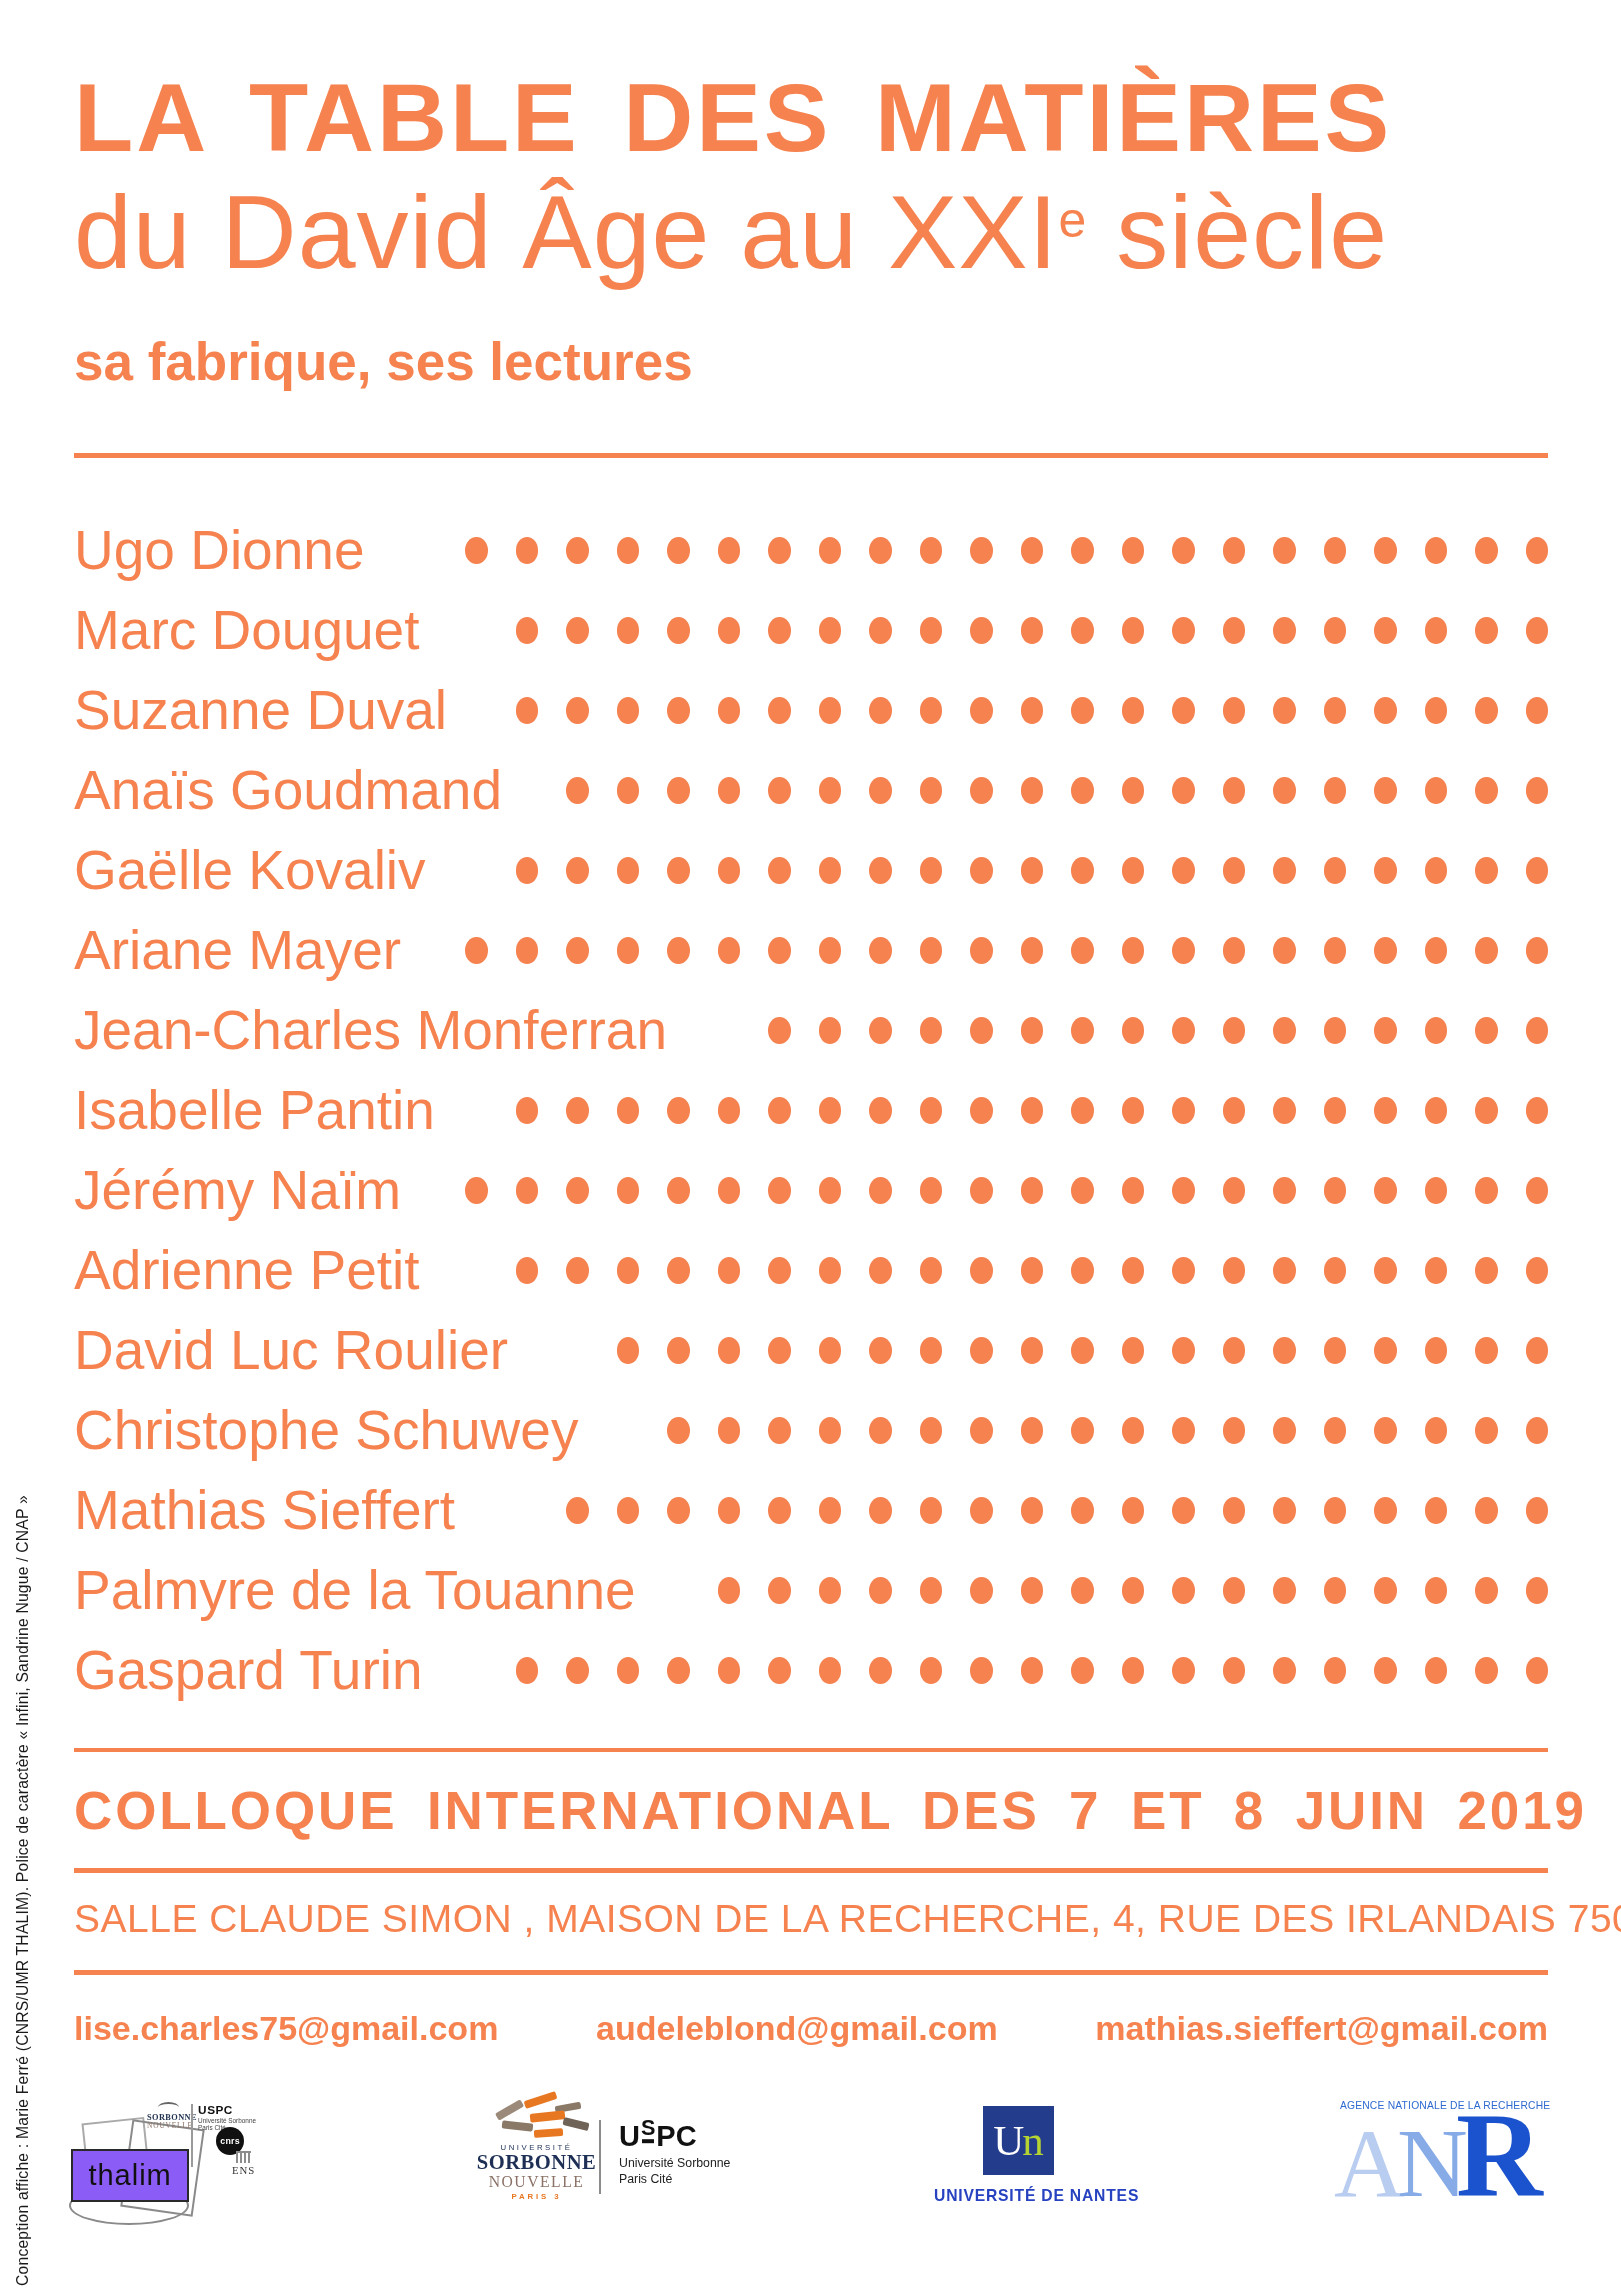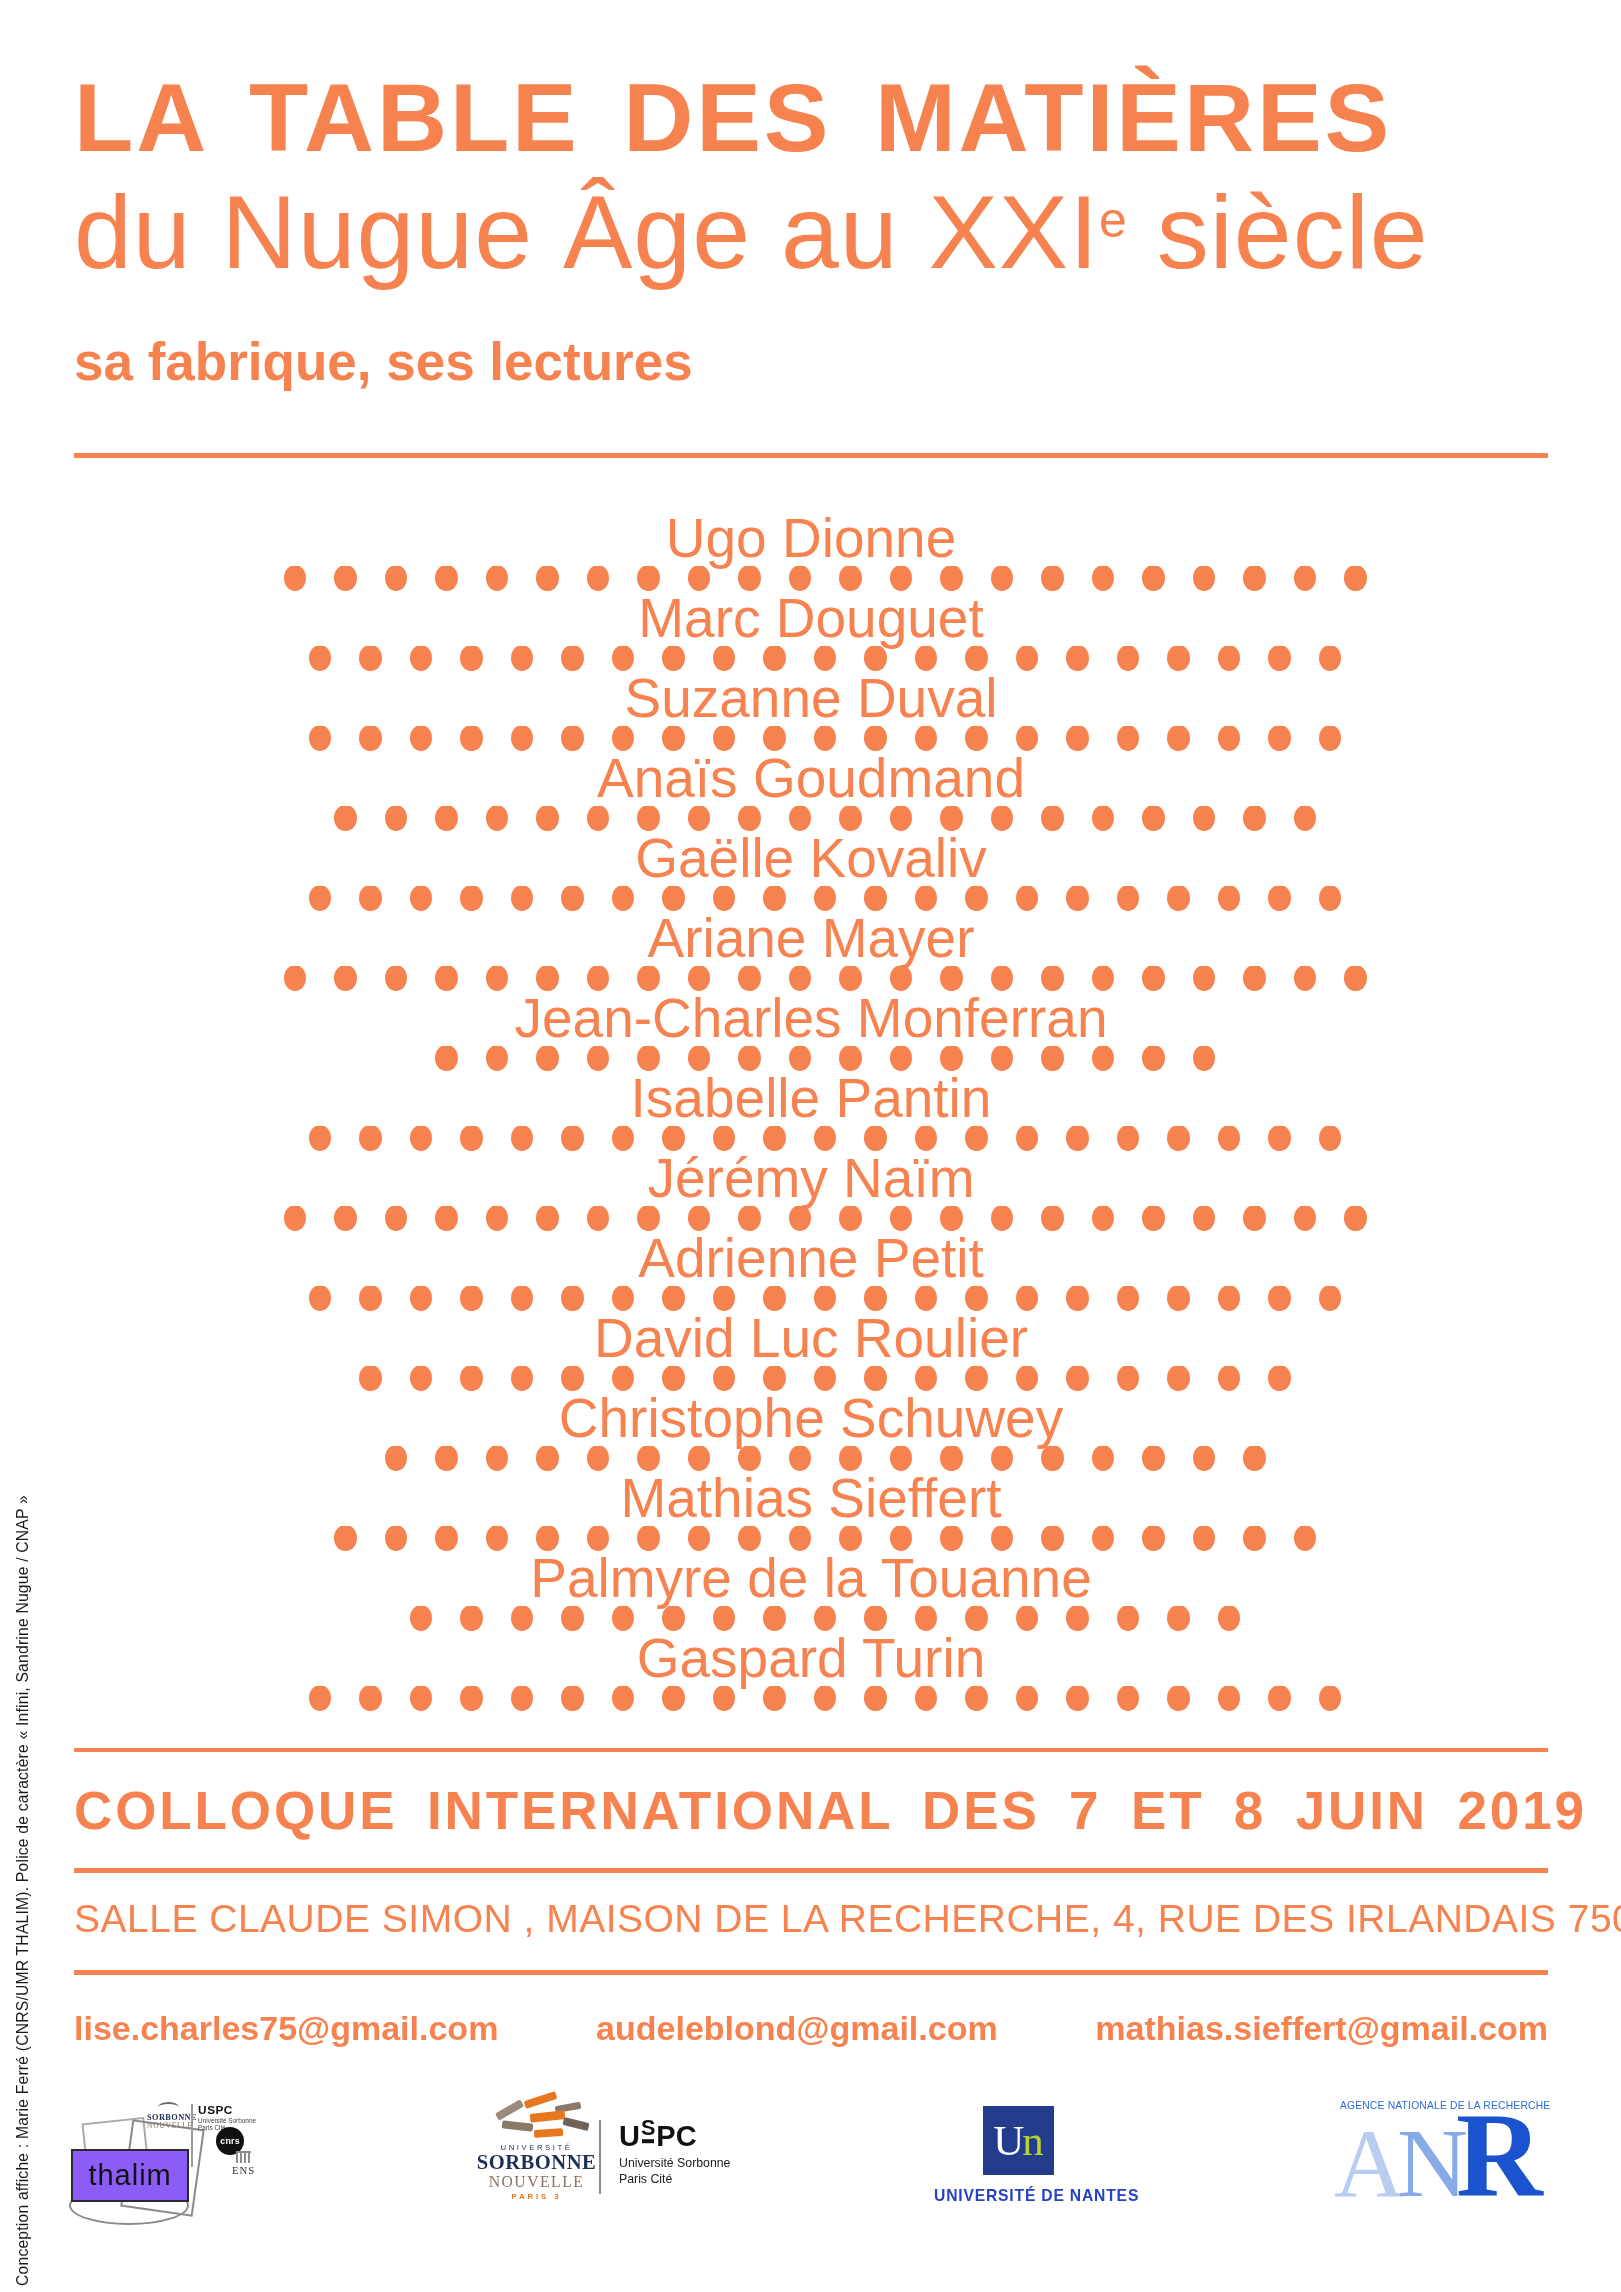--- a/index.html
+++ b/index.html
@@ -27,21 +27,21 @@
     font-size:53px; line-height:1;
   }
   .rule{ height:4.9px; background:var(--orange); border:none; margin:0; }
   .rule1{ margin-top:65px; }
   .rule2{ margin-top:37px; }
   .rule3{ margin-top:25.5px; }
   .rule4{ margin-top:27.4px; }
 
   
   .speakers{ margin-top:53px; }
-  .speaker-row{ display:flex; align-items:center; height:80px;flex-direction:column; }
+  .speaker-row{ display:flex; align-items:center; height:80px; }
   .speaker-name{
     color:var(--orange); font-size:55px; line-height:1; white-space:nowrap;
   }
   .dot-leader{
     flex:1; display:flex; justify-content:flex-end; align-items:center;
     height:100%; overflow:hidden;
   }
   .dot{
     flex:none; width:22.5px; height:26.5px; border-radius:50%;
     background:var(--orange); margin-left:28px;
@@ -131,21 +131,21 @@
   }
 </style>
 </head>
 <body>
 
 <div class="poster">
   <div class="inner">
 
     <h1 class="title">LA TABLE DES MATIÈRES</h1>
 
-    <h2 class="subtitle"><span>du Nugue Âge au </span><span>XXI</span><sup>e</sup><span> siècle</span></h2>
+    <h2 class="subtitle"><span>du David Âge au </span><span>XXI</span><sup>e</sup><span> siècle</span></h2>
 
     <p class="tagline">sa fabrique, ses lectures</p>
 
     <div class="rule rule1"></div>
 
     <div class="speakers">
   <div class="speaker-row">
     <span class="speaker-name">Ugo Dionne</span>
     <span class="dot-leader">
             <span class="dot"></span>

